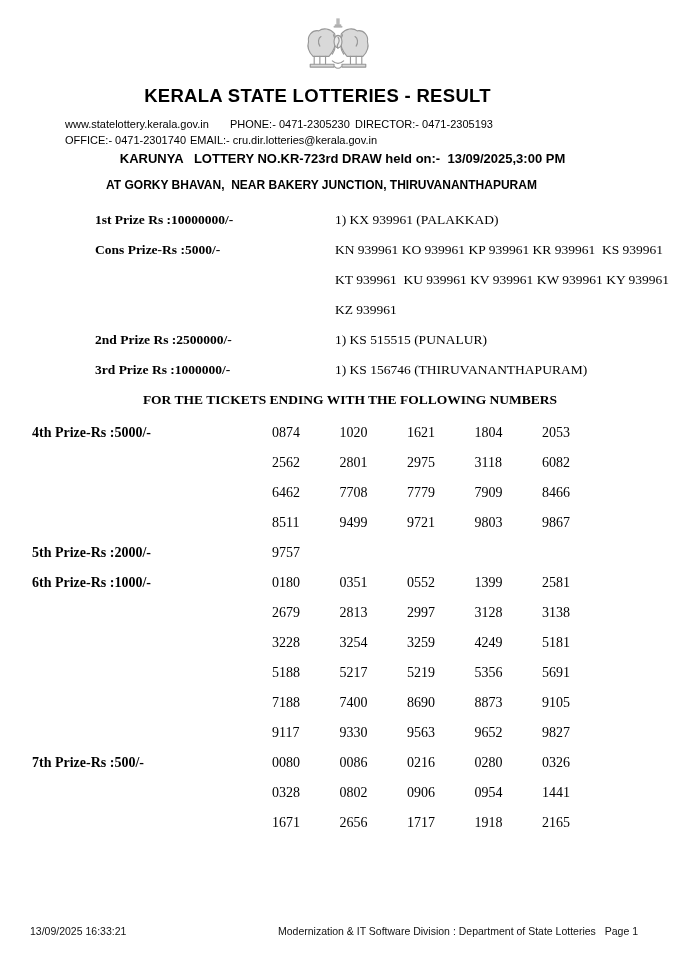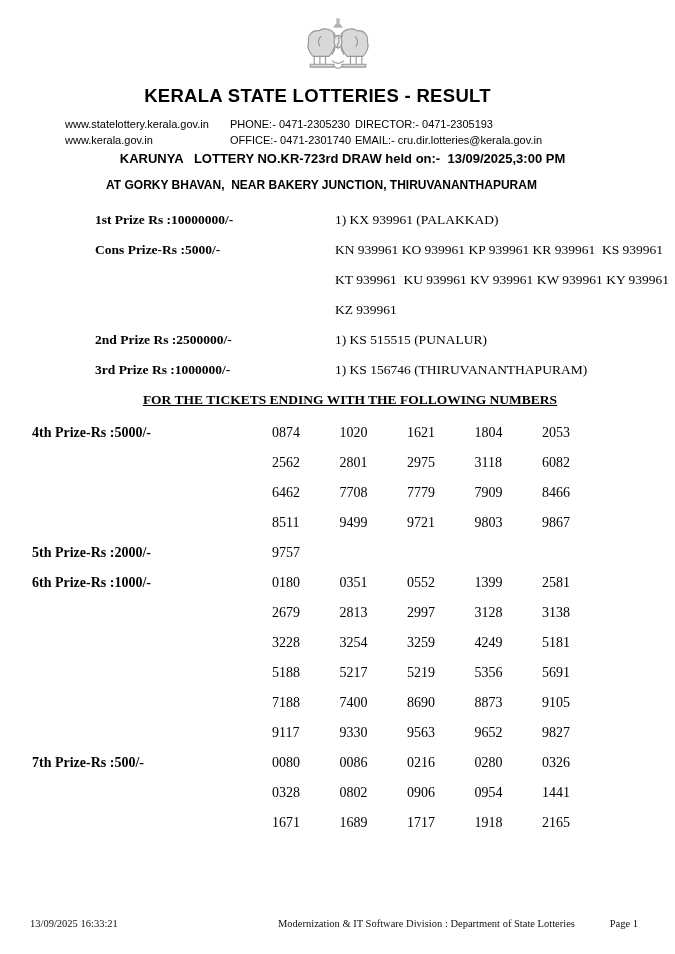--- a/index.html
+++ b/index.html
@@ -60,32 +60,31 @@
   .prize-value { flex:1; }
   .prize-line { white-space:pre; line-height:30px; }
 
   .section-heading {
     margin-left:65px;
     width:570px;
     text-align:center;
     font-weight:700;
     font-size:13.5px;
     line-height:30px;
-    text-decoration:underline;
   }
 
   .ending { padding-left:32px; margin-top:3px; font-size:14px; }
   .num-grid { flex:1; }
   .num-row { display:flex;align-items:center; }
   .num-cell { width:67.5px; line-height:30px; }
 
   .footer {
     position:absolute;
-    bottom:30px; left:0; right:0; height:14px;
-    font-family:Liberation Serif, serif;
+    bottom:23px; left:0; right:0; height:14px;
+    font-family:Liberation Sans, sans-serif;
     font-size:10.5px;
     color:#111;
   }
   .f-left  { position:absolute; left:30px; }
   .f-center{ position:absolute; left:278px; }
   .f-right { position:absolute; right:37px; }
 </style>
 </head>
 <body>
 
@@ -114,21 +113,20 @@
 
   <h1 class="title">KERALA STATE LOTTERIES - RESULT</h1>
 
   <div class="contact">
     <div class="contact-row">
       <span class="c1">www.statelottery.kerala.gov.in</span>
       <span class="c2">PHONE:- 0471-2305230</span>
       <span class="c3">DIRECTOR:- 0471-2305193</span>
     </div>
     <div class="contact-row">
-      <span class="c1">www.kerala.gov.in</span>
       <span class="c2">OFFICE:- 0471-2301740</span>
       <span class="c3">EMAIL:- cru.dir.lotteries@kerala.gov.in</span>
     </div>
   </div>
 
   <div class="draw-line">KARUNYA   LOTTERY NO.KR-723rd DRAW held on:-  13/09/2025,3:00 PM</div>
   <div class="venue-line">AT GORKY BHAVAN,  NEAR BAKERY JUNCTION, THIRUVANANTHAPURAM</div>
 
   <div class="prizes">
       <div class="prize-row">
@@ -262,21 +260,21 @@
           </div>
           <div class="num-row">
             <span class="num-cell">0328</span>
             <span class="num-cell">0802</span>
             <span class="num-cell">0906</span>
             <span class="num-cell">0954</span>
             <span class="num-cell">1441</span>
           </div>
           <div class="num-row">
             <span class="num-cell">1671</span>
-            <span class="num-cell">1689</span>
+            <span class="num-cell">2656</span>
             <span class="num-cell">1717</span>
             <span class="num-cell">1918</span>
             <span class="num-cell">2165</span>
           </div>
         </div>
       </div>
     </div>
 
   <div class="footer">
     <span class="f-left">13/09/2025 16:33:21</span>

